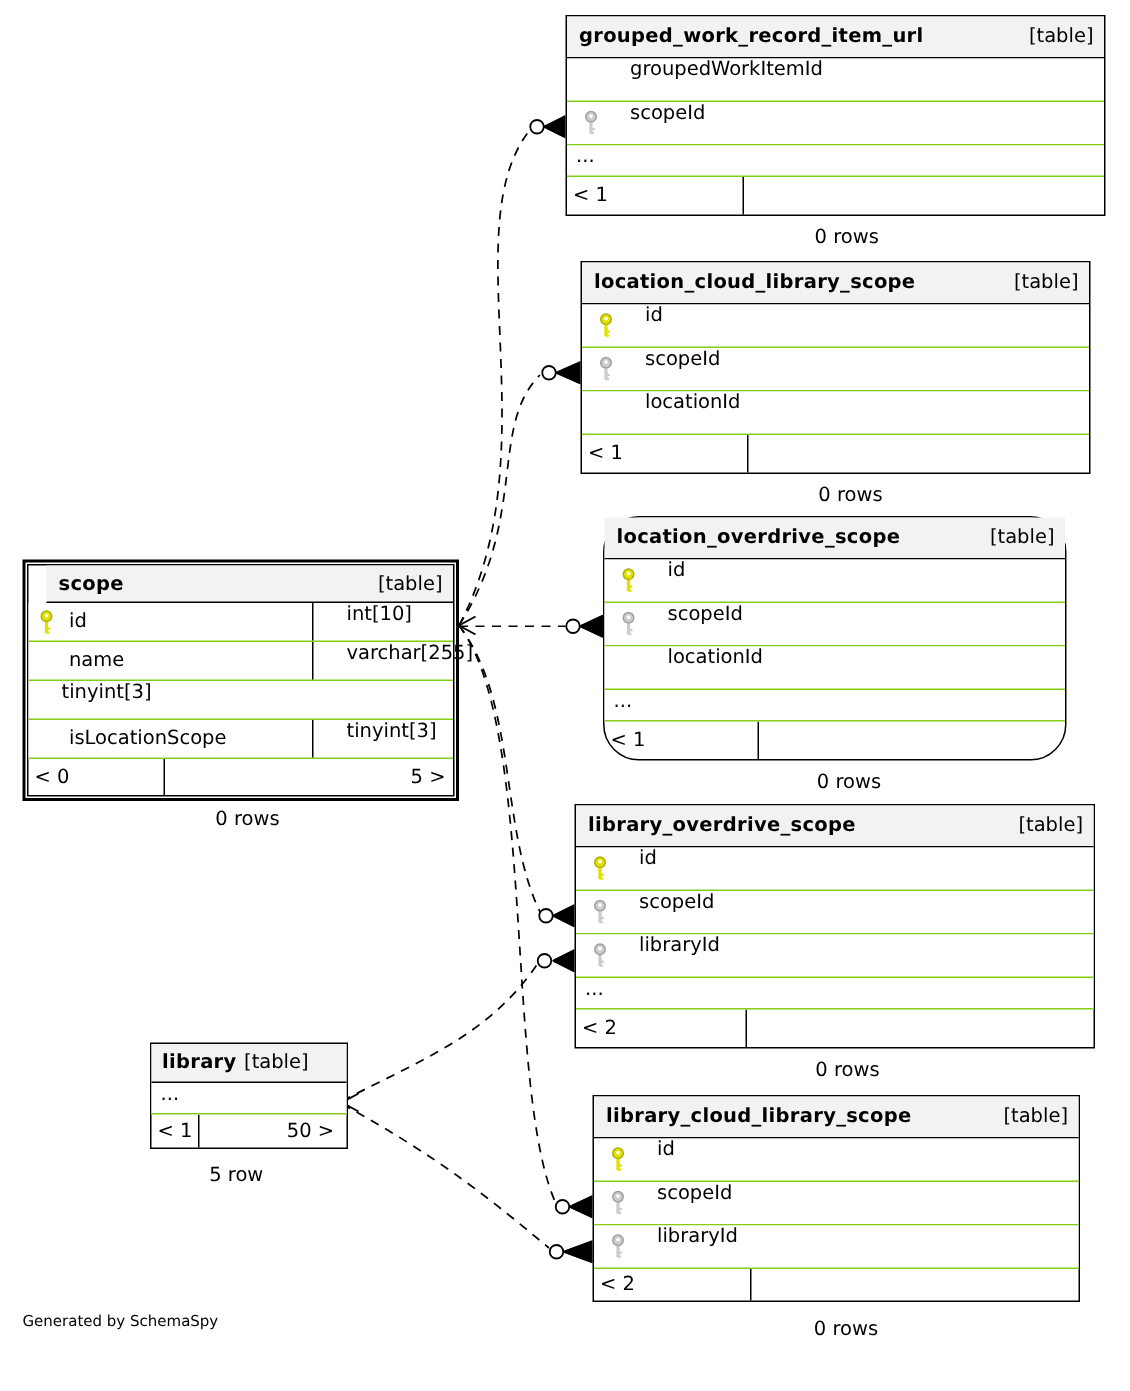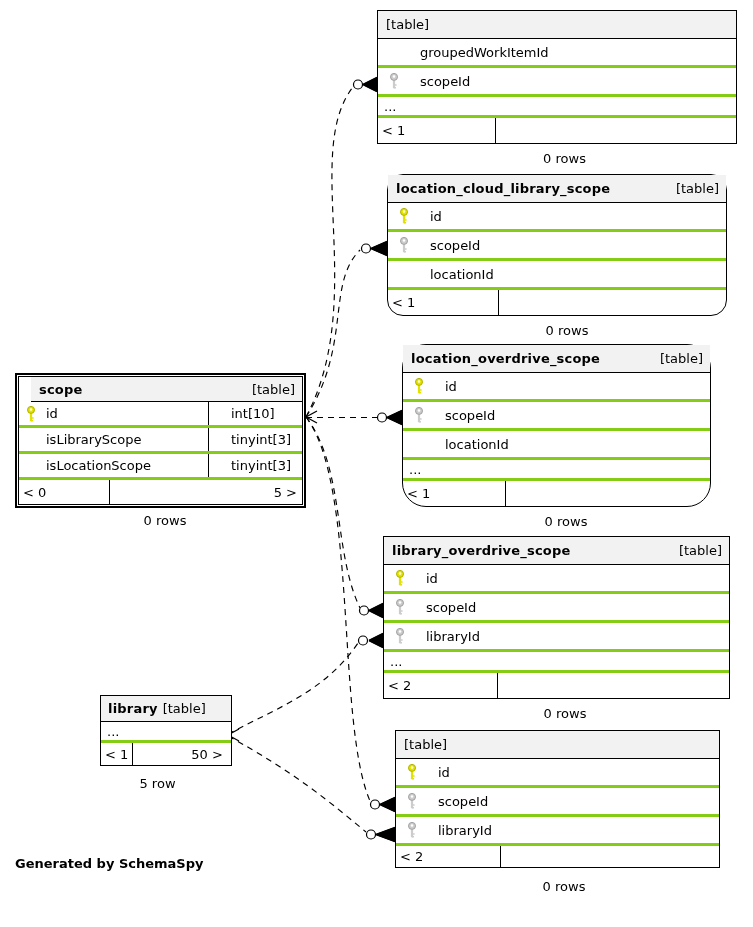--- a/index.html
+++ b/index.html
@@ -6,21 +6,21 @@
   html,body { width:753px; height:927px; background:#ffffff; overflow:hidden;
               font-family:"DejaVu Sans","Liberation Sans",sans-serif; color:#000; }
   #canvas { position:relative; width:753px; height:927px; background:#fff; }
   #edges { position:absolute; left:0; top:0; width:753px; height:927px; z-index:1; }
 
   .table-card { position:absolute; z-index:2; background:#fff; border:1px solid #000; font-size:13px; }
   .t-header { height:28px; background:#f2f2f2; border-bottom:1px solid #000;
               display:flex; align-items:center; justify-content:space-between; padding:0 7px 0 8px; }
   .t-name { font-weight:bold; letter-spacing:0.2px; }
   .t-tag  { font-weight:normal; }
-  .trow { position:relative; height:29px; border-bottom:3px solid #84cc16; display:flex; align-items:center;
+  .trow { position:relative; height:29px; border-bottom:1px solid #84cc16; display:flex; align-items:flex-start;
           padding-left:42px; background:#fff; }
   .trow.dots { height:21px; padding-left:6px; }
   .key-icon { position:absolute; left:10px; top:50%; transform:translateY(-50%); width:12px; height:17px; }
   .t-stats { height:25px; display:flex; align-items:stretch; font-size:13px; }
   .t-stats span { display:flex; align-items:center; }
   .s-left  { padding-left:4px; border-right:1px solid #000; }
   .s-mid   { justify-content:center; border-right:1px solid #000;margin-top:40px; }
   .s-right { justify-content:flex-end; padding-right:5px; flex:1 1 auto; }
 
   
@@ -36,21 +36,21 @@
   .with-type .col-type { padding-left:5px;margin-left:17px; }
 
   
   .small-card .t-header { height:26px; justify-content:flex-start; gap:5px; padding-left:7px; }
   .small-card .trow.dots { height:21px; }
   .small-card .t-stats { height:22px; }
   .small-card .s-right { justify-content:center; padding-right:0; }
 
   .lc-card .t-stats { height:21px; }
 
-  #footer-note { position:absolute; left:15px; top:856px; font-size:13px; z-index:2;font-weight:bold; }
+  #footer-note { position:absolute; left:15px; top:876px; font-size:10px; z-index:2; }
 </style>
 </head>
 <body>
 
 <div id="canvas">
 
   <svg id="edges" width="753" height="927" viewBox="0 0 753 927" fill="none">
     <g stroke="#000" stroke-width="1.15" stroke-dasharray="6 5">
       <path d="M306,417 C368,300 302,152 353,87"></path>
       <path d="M306,417 C352,345 326,284 360,250"></path>
@@ -100,20 +100,21 @@
       <g>
         <polygon points="376,834.5 395,827.5 395,841.5" fill="#000"></polygon>
         <path d="M376,834.5 L395,827.5 M376,834.5 L395,834.5 M376,834.5 L395,841.5" stroke-width="1.4"></path>
         <circle cx="371" cy="834.5" r="4.5" fill="#fff" stroke-width="1.2"></circle>
       </g>
     </g>
   </svg>
 
   <div class="table-card" style="left:377px; top:10px; width:360px;">
     <div class="t-header">
+      <span class="t-name">grouped_work_record_item_url</span>
       <span class="t-tag">[table]</span>
     </div>
     <div class="t-rows">
         <div class="trow">
           <span class="col-label-plain">groupedWorkItemId</span>
         </div>
         <div class="trow">
           <span class="key-icon"><svg viewBox="0 0 12 17" width="12" height="17">
               <path d="M6 8 L6 15.7" stroke="#cccccc" stroke-width="2.2"></path>
               <path d="M6 12.6 L8.6 12.6 M6 15.3 L8 15.3" stroke="#cccccc" stroke-width="1.5"></path>
@@ -126,21 +127,21 @@
           <span class="col-label-plain">...</span>
         </div>
       </div>
     <div class="t-stats">
       <span class="s-left" style="width:118px">&lt; 1</span>
       <span class="s-mid" style="width:138px">0 rows</span>
       <span class="s-right"></span>
     </div>
   </div>
 
-  <div class="table-card" style="left:387px; top:174px; width:340px;border-radius:16px;">
+  <div class="table-card" style="left:387px; top:174px; width:340px;">
     <div class="t-header">
       <span class="t-name">location_cloud_library_scope</span>
       <span class="t-tag">[table]</span>
     </div>
     <div class="t-rows">
         <div class="trow">
           <span class="key-icon"><svg viewBox="0 0 12 17" width="12" height="17">
               <path d="M6 8 L6 15.7" stroke="#e2e200" stroke-width="2.2"></path>
               <path d="M6 12.6 L8.6 12.6 M6 15.3 L8 15.3" stroke="#e2e200" stroke-width="1.5"></path>
               <circle cx="6" cy="4.4" r="3.5" fill="#e2e200" stroke="#b0b000" stroke-width="1"></circle>
@@ -217,21 +218,24 @@
             <span class="key-icon"><svg viewBox="0 0 12 17" width="12" height="17">
                 <path d="M6 8 L6 15.7" stroke="#e2e200" stroke-width="2.2"></path>
                 <path d="M6 12.6 L8.6 12.6 M6 15.3 L8 15.3" stroke="#e2e200" stroke-width="1.5"></path>
                 <circle cx="6" cy="4.4" r="3.5" fill="#e2e200" stroke="#b0b000" stroke-width="1"></circle>
                 <circle cx="6" cy="3.9" r="1.25" fill="#ffffff"></circle>
               </svg></span>
             <span class="col-label">id</span>
             <span class="col-type">int[10]</span>
           </div>
           <div class="trow with-type">
-            <span class="col-label">isLibraryScope</span>
+            <span class="col-label">name</span>
+            <span class="col-type">varchar[255]</span>
+          </div>
+          <div class="trow with-type">
             <span class="col-type">tinyint[3]</span>
           </div>
           <div class="trow with-type">
             <span class="col-label">isLocationScope</span>
             <span class="col-type">tinyint[3]</span>
           </div>
         </div>
       <div class="t-stats">
         <span class="s-left" style="width:91px">&lt; 0</span>
         <span class="s-mid" style="width:111px">0 rows</span>
@@ -296,20 +300,21 @@
       </div>
     <div class="t-stats">
       <span class="s-left" style="width:32px">&lt; 1</span>
       <span class="s-mid" style="width:50px">5 row</span>
       <span class="s-right">50 &gt;</span>
     </div>
   </div>
 
   <div class="table-card lc-card" style="left:395px; top:730px; width:325px;">
     <div class="t-header">
+      <span class="t-name">library_cloud_library_scope</span>
       <span class="t-tag">[table]</span>
     </div>
     <div class="t-rows">
         <div class="trow">
           <span class="key-icon"><svg viewBox="0 0 12 17" width="12" height="17">
               <path d="M6 8 L6 15.7" stroke="#e2e200" stroke-width="2.2"></path>
               <path d="M6 12.6 L8.6 12.6 M6 15.3 L8 15.3" stroke="#e2e200" stroke-width="1.5"></path>
               <circle cx="6" cy="4.4" r="3.5" fill="#e2e200" stroke="#b0b000" stroke-width="1"></circle>
               <circle cx="6" cy="3.9" r="1.25" fill="#ffffff"></circle>
             </svg></span>

